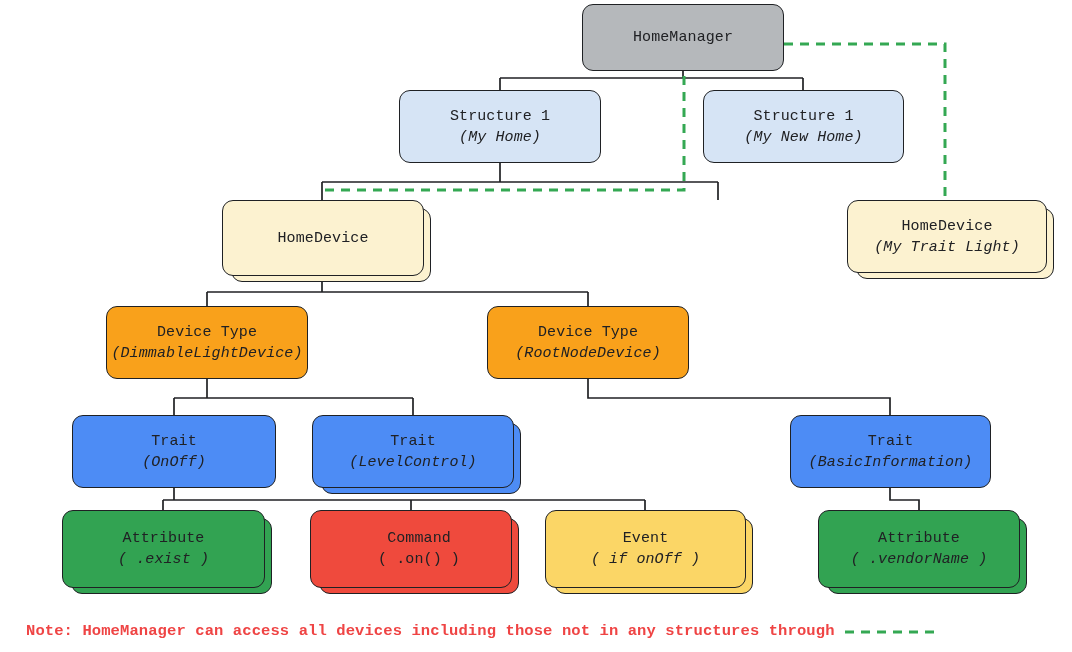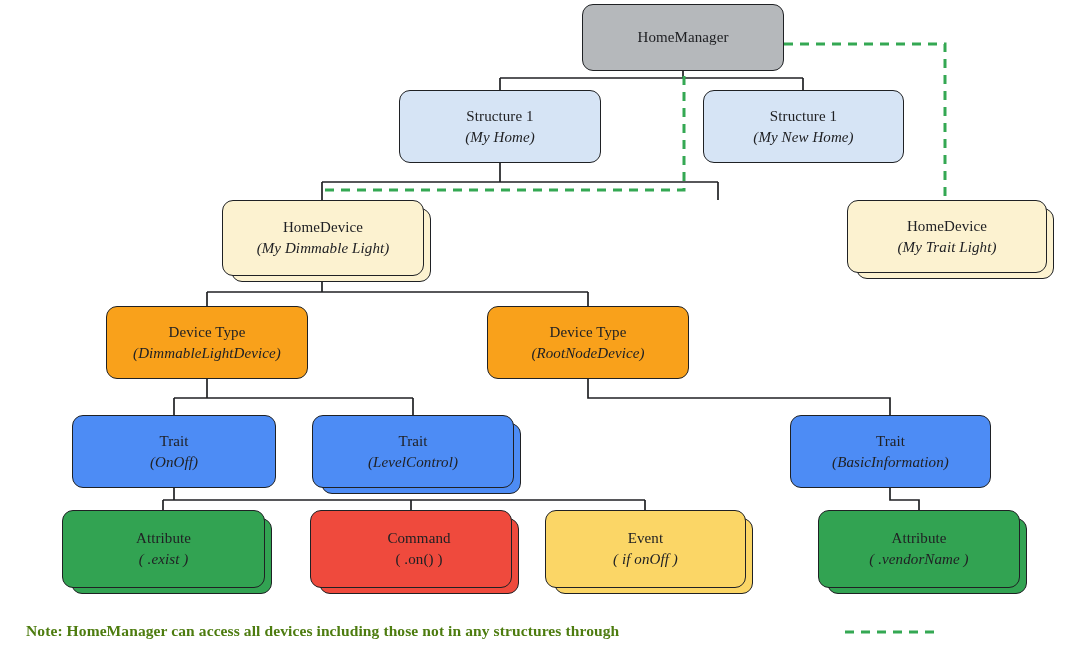--- a/index.html
+++ b/index.html
@@ -1,18 +1,18 @@
 <!DOCTYPE html>
 <html><head>
 <meta charset="utf-8">
 <style>
   html,body{margin:0;padding:0;background:#ffffff;}
   .canvas{
     position:relative;width:1072px;height:652px;background:#ffffff;
-    font-family:Liberation Serif, serif;color:#202124;overflow:hidden;z-index:0;
+    font-family:Liberation Mono, monospace;color:#202124;overflow:hidden;z-index:0;
   }
   .wires{position:absolute;left:0;top:0;}
   .wires path{fill:none;}
   .wires path.solid{stroke:#202124;stroke-width:1.7;}
   .wires path.green-dash{stroke:#34a853;stroke-width:3;stroke-dasharray:9 7;stroke-linecap:butt;}
   .card{
     position:absolute;box-sizing:border-box;
     border:1.8px solid #1f2124;border-radius:11px;
     background:var(--fill,#eee);
     display:flex;flex-direction:column;align-items:center;justify-content:center;
@@ -37,21 +37,21 @@
   #dt2{left:487px;top:306px;width:202px;height:73px;}
   #t1 {left:72px; top:415px;width:204px;height:73px;}
   #t2 {left:312px;top:415px;width:202px;height:73px;}
   #t3 {left:790px;top:415px;width:201px;height:73px;}
   #a1 {left:62px; top:510px;width:203px;height:78px;}
   #c1 {left:310px;top:510px;width:202px;height:78px;padding-left:16px;}
   #e1 {left:545px;top:510px;width:201px;height:78px;}
   #a2 {left:818px;top:510px;width:202px;height:78px;}
   .note{
     position:absolute;left:26px;top:622px;font-size:15.5px;font-weight:700;
-    color:#4d7c0f;letter-spacing:.1px;white-space:nowrap;
+    color:#ef4444;letter-spacing:.1px;white-space:nowrap;
   }
 </style>
 </head>
 <body>
 
 <div class="canvas">
 
   <svg class="wires" width="1072" height="652" aria-hidden="true">
     <path class="solid" d="M683 71 V78 M500 78 H803 M500 78 V90 M803 78 V90"></path>
     <path class="solid" d="M500 163 V182 M322 182 H718 M322 182 V200 M718 182 V200"></path>
@@ -74,21 +74,20 @@
     <div class="s">(My Home)</div>
   </div>
 
   <div class="card" id="s2" style="--fill: #d6e4f5;">
     <div class="t">Structure 1</div>
     <div class="s">(My New Home)</div>
   </div>
 
   <div class="card stacked" id="hd1" style="--fill: #fcf2d0;">
     <div class="t">HomeDevice</div>
-    <div class="s">(My Dimmable Light)</div>
   </div>
 
 
   <div class="card stacked" id="hd2" style="--fill: #fcf2d0;">
     <div class="t">HomeDevice</div>
     <div class="s">(My Trait Light)</div>
   </div>
 
   <div class="card" id="dt1" style="--fill: #f9a11b;">
     <div class="t">Device Type</div>

